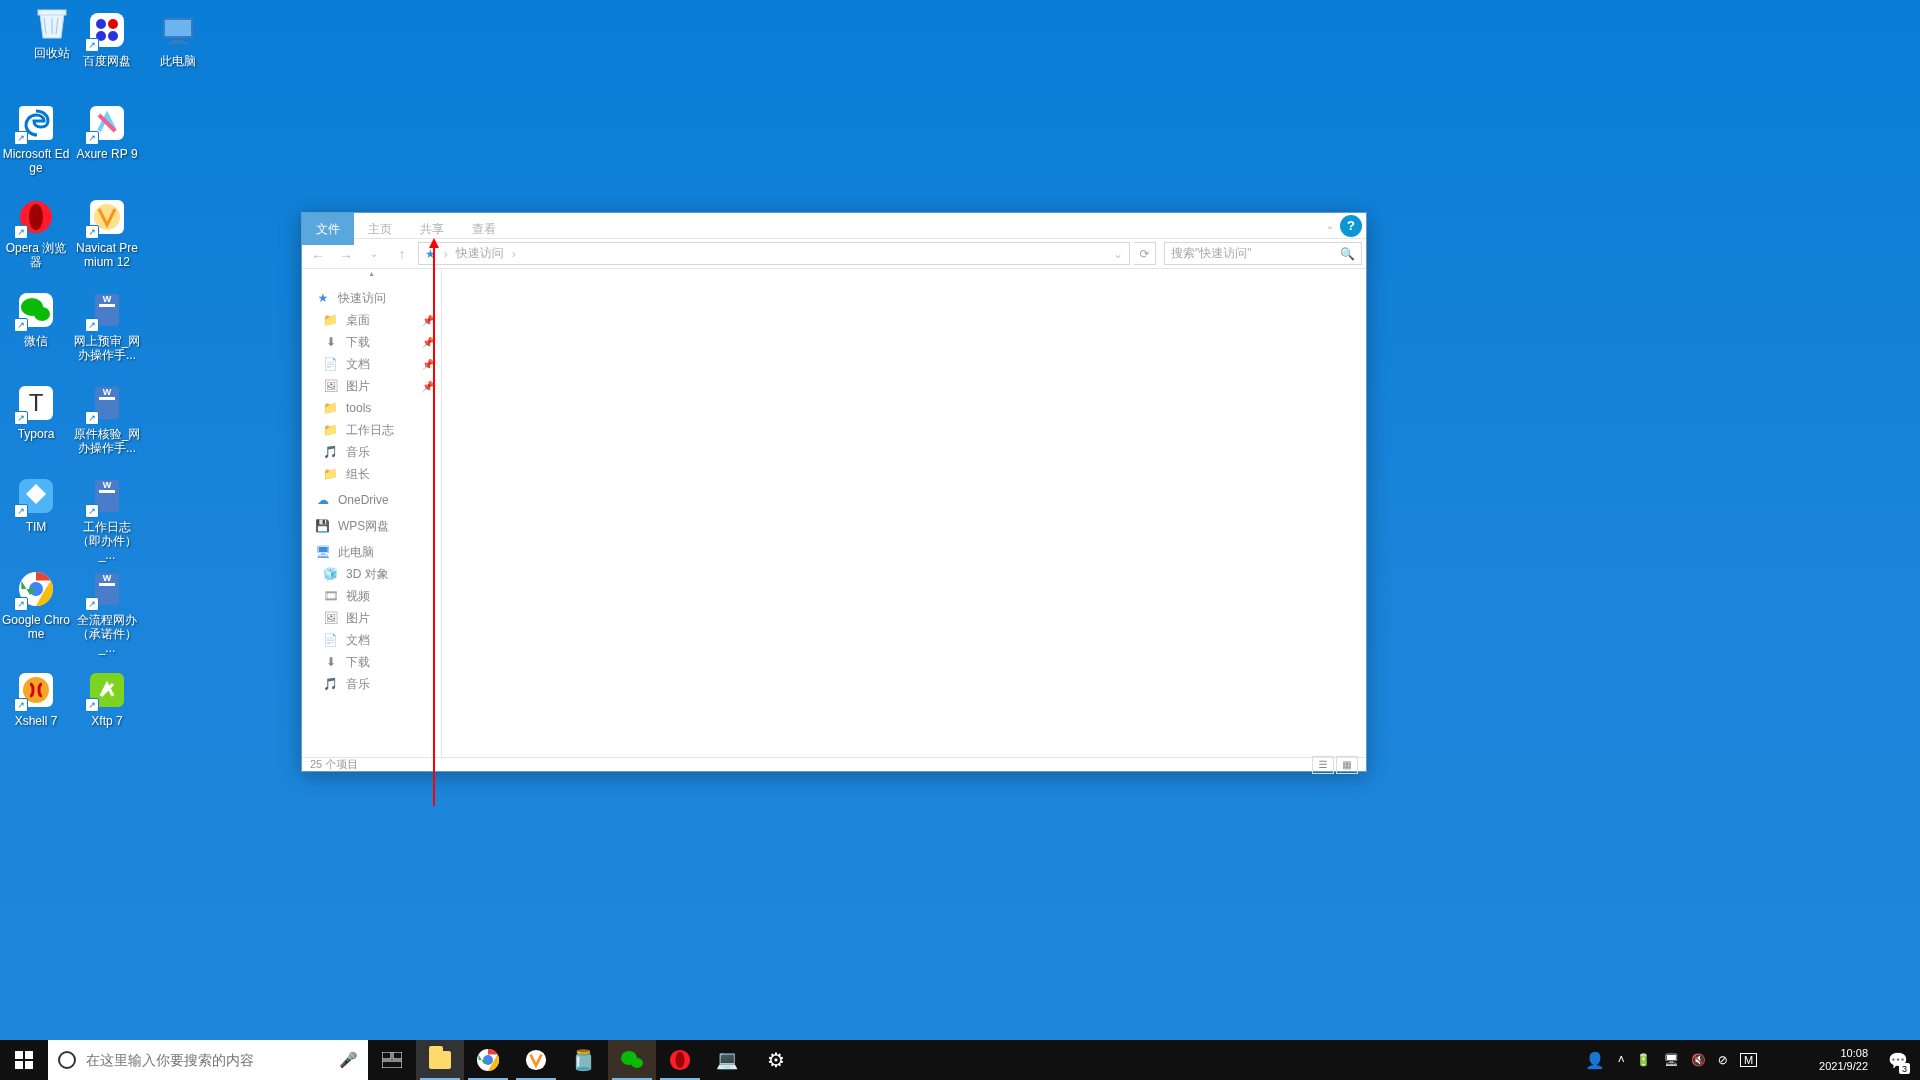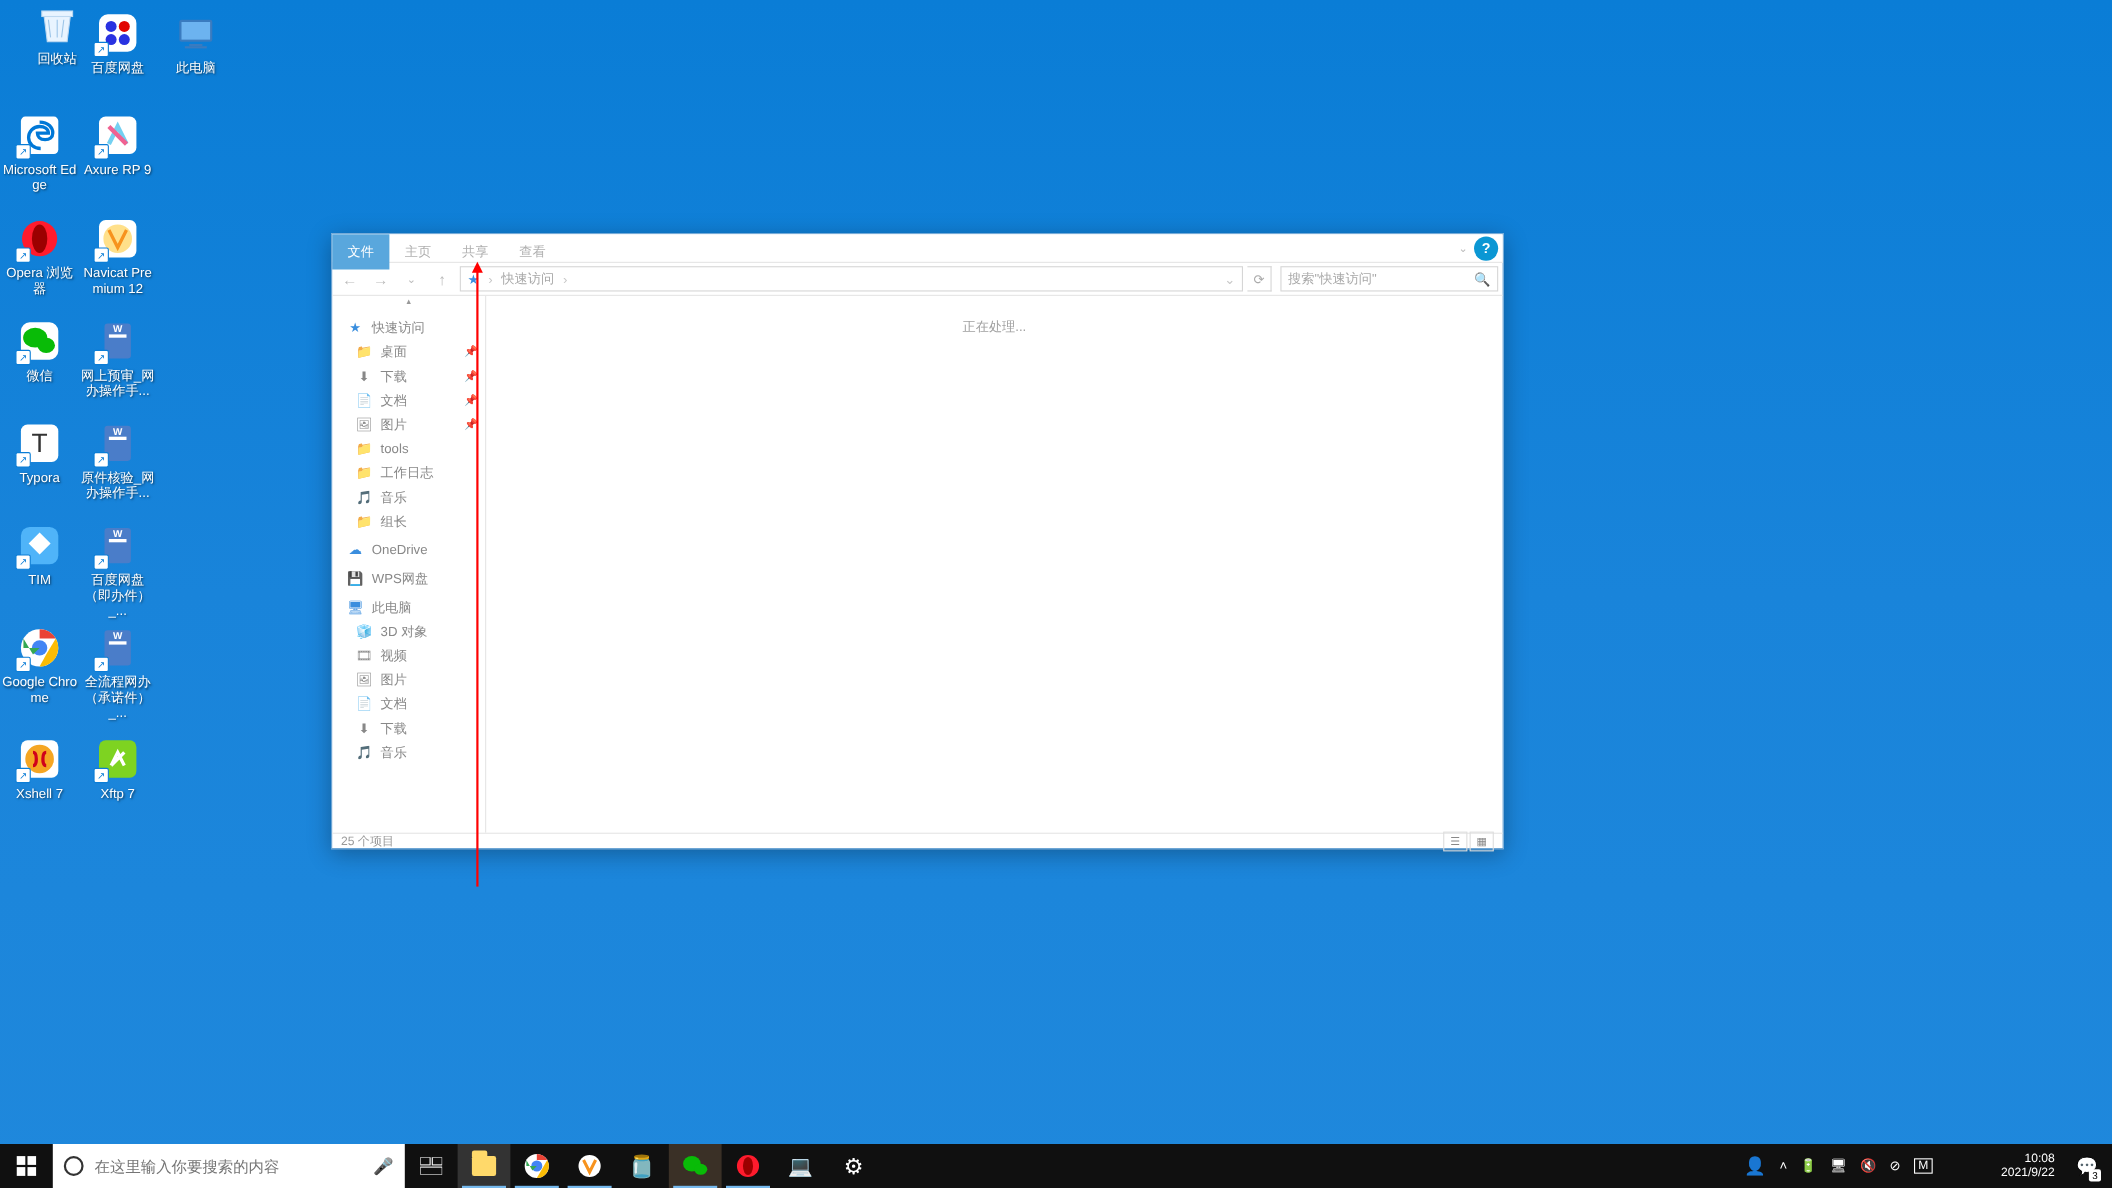--- a/index.html
+++ b/index.html
@@ -211,21 +211,21 @@
     </div>
     <div class="dicon" style="left: 72px; top: 476px;">
       <div class="glyph">
         <svg viewBox="0 0 40 40">
           <rect x="8" y="4" width="24" height="32" rx="3" fill="#4a7dc9"></rect>
           <rect x="12" y="14" width="16" height="3" fill="#fff"></rect>
           <text x="20" y="12" text-anchor="middle" fill="#fff" font-size="9" font-weight="bold">W</text>
         </svg>
         <div class="shortcut-arrow">↗</div>
       </div>
-      <div class="lbl">百度网盘（即办件）_...</div>
+      <div class="lbl">工作日志（即办件）_...</div>
     </div>
     <div class="dicon" style="left: 1px; top: 569px;">
       <div class="glyph">
         <svg viewBox="0 0 40 40">
           <circle cx="20" cy="20" r="17" fill="#fff"></circle>
           <circle cx="20" cy="20" r="7" fill="#4285f4"></circle>
           <path d="M20 3a17 17 0 0114.7 8.5H20V3z" fill="#ea4335"></path>
           <path d="M5.3 11.5L14 26l6-6H5.3z" fill="#34a853"></path>
           <path d="M20 37l6-11 8.7-14.5A17 17 0 0120 37z" fill="#fbbc05"></path>
         </svg>
@@ -371,25 +371,20 @@
           <div class="item">
             <span class="ico">⬇</span>
             <span>下载</span>
           </div>
           <div class="item">
             <span class="ico">🎵</span>
             <span>音乐</span>
           </div>
         </div>
     </div>
-    <div class="main">
-      <div class="filearea">
-        <span>正在处理...</span>
-      </div>
-    </div>
   </div>
   <div class="statusbar">
     <span>25 个项目</span>
     <div class="sspacer"></div>
     <div class="viewbtn">☰</div>
     <div class="viewbtn">▦</div>
   </div>
 </div>
 
 <div class="annot-arrow"></div>

